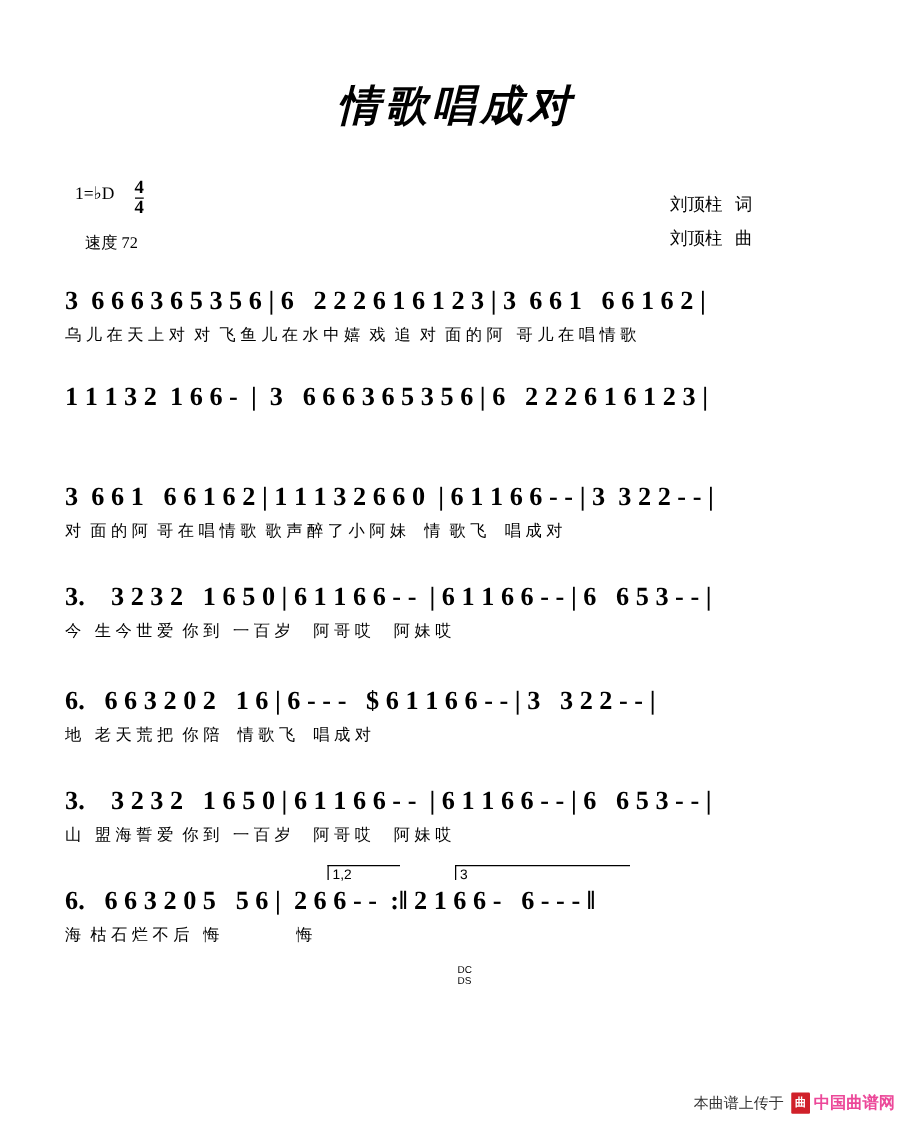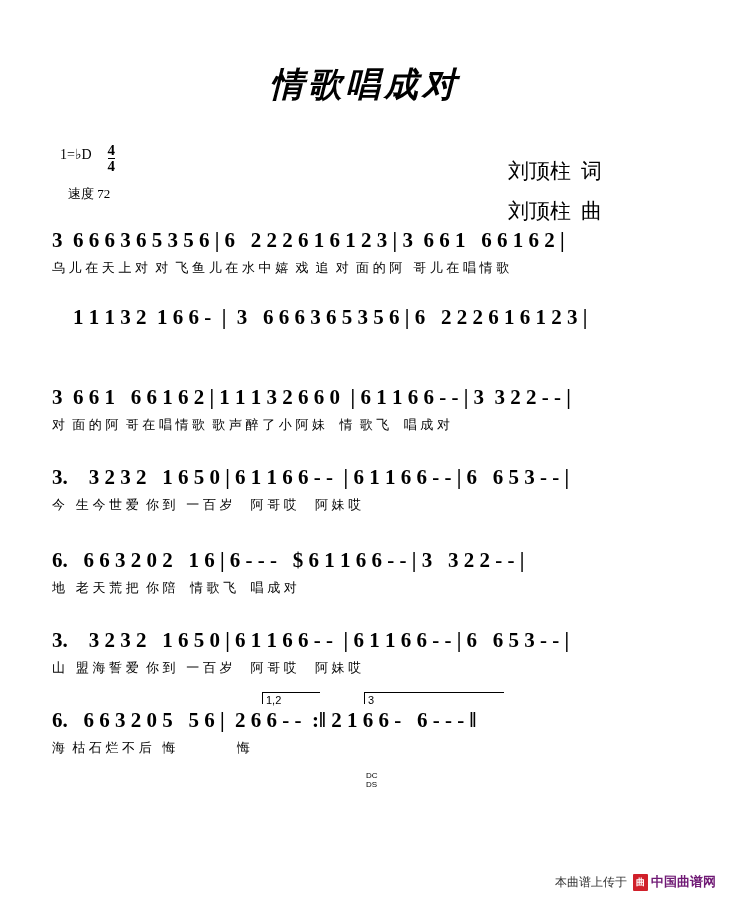--- a/index.html
+++ b/index.html
@@ -58,21 +58,21 @@
   .timesig .den { display: block; border-top: 1.2px solid #000; padding-top: 0px; }
   .tempo {
     margin-top: 8px;
     margin-left: 8px;
     font-size: 13px;
   }
   .credits {
     position: absolute;
     right: 128px;
     top: 152px;
-    font-size: 21px;
+    font-size: 14px;
     line-height: 1.9;
     text-align: center;
   }
   .credits div span.role { margin-left: 10px; }
 
   
   .line {
     position: absolute;
     left: 52px;
     width: 630px;
@@ -129,21 +129,21 @@
     display: inline-block;
     background: #d0202a;
     color: #fff;
     font-size: 9px;
     padding: 2px 3px;
     margin-right: 3px;
     border-radius: 1px;
     font-weight: bold;
   }
   .footer .brand-text {
-    color: #701a75;
+    color: #ec4899;
     font-weight: bold;
     font-size: 13px;
   }
 </style>
 </head>
 <body>
 
 <div class="sheet">
 
   <div class="title">情歌唱成对</div>
@@ -169,21 +169,21 @@
     <div>
       <span>刘顶柱</span><span class="role">曲</span>
     </div>
   </div>
 
   <div class="line" style="top:228px;">
     <div class="notes">3  6 6 6 3 6 5 3 5 6 | 6   2 2 2 6 1 6 1 2 3 | 3  6 6 1   6 6 1 6 2 |</div>
     <div class="lyrics">乌 儿 在 天 上 对  对  飞 鱼 儿 在 水 中 嬉  戏  追  对  面 的 阿   哥 儿 在 唱 情 歌</div>
   </div>
 
-  <div class="line" style="top:305px;margin-left:21px;">
+  <div class="line" style="top:305px;">
     <div class="notes">1 1 1 3 2  1 6 6 -  |  3   6 6 6 3 6 5 3 5 6 | 6   2 2 2 6 1 6 1 2 3 |</div>
   </div>
 
   <div class="line" style="top:385px;">
     <div class="notes">3  6 6 1   6 6 1 6 2 | 1 1 1 3 2 6 6 0  | 6 1 1 6 6 - - | 3  3 2 2 - - |</div>
     <div class="lyrics">对  面 的 阿  哥 在 唱 情 歌  歌 声 醉 了 小 阿 妹    情  歌 飞    唱 成 对</div>
   </div>
 
   <div class="line" style="top:465px;">
     <div class="notes">3.    3 2 3 2   1 6 5 0 | 6 1 1 6 6 - -  | 6 1 1 6 6 - - | 6   6 5 3 - - |</div>

